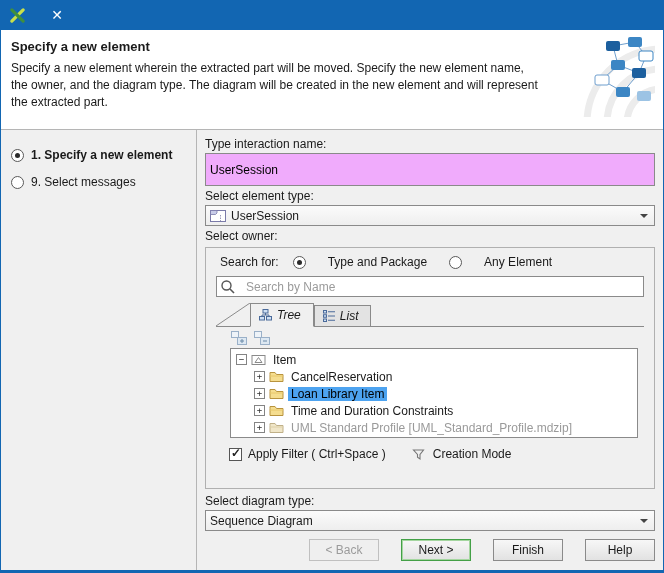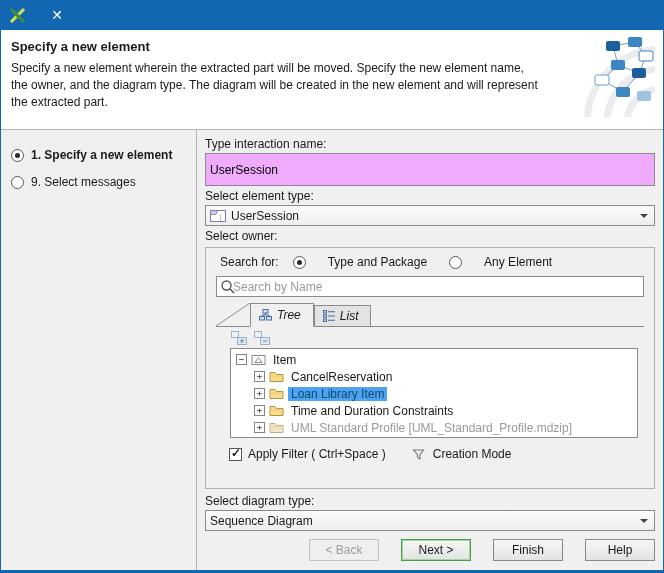--- a/index.html
+++ b/index.html
@@ -42,40 +42,40 @@
 
   
   .groupbox { border:1px solid #b0b0b0; margin-top:2px; padding:6px 10px 8px 10px; flex:1; min-height:0;
     display:flex; flex-direction:column; align-items:stretch; }
   .search-for { display:flex; align-items:flex-start; margin:1px 0 7px 4px; }
   .search-for .sf-label { margin-right:14px; }
   .opt { display:flex; align-items:center; gap:22px; margin-right:22px; cursor:default; }
 
   .search-wrap { position:relative; margin-bottom:5px; }
   .search-wrap .mag { position:absolute; left:4px; top:3px; }
-  .search-input { width:100%; height:21px; border:1px solid #8a8a8a; background:#fff; padding:0 4px 0 16px; font:inherit; }
+  .search-input { width:100%; height:21px; border:1px solid #8a8a8a; background:#fff; padding:0 4px 0 29px; font:inherit; }
   .search-input::placeholder { color:#9b9b9b; }
 
   .tabs { display:flex; align-items:flex-end; border-bottom:1px solid #8a8a8a; margin-bottom:2px; height:25px; }
   .tab-lead { width:34px; height:23px; flex:0 0 34px; }
   .tab { display:flex; align-items:center; gap:5px; padding:0 12px 0 8px; border:1px solid #8a8a8a; border-bottom:none;
     height:21px; background:#e3e3e3; cursor:default;font-style:italic; }
   .tab.active { height:24px; background:#f0f0f0; margin-bottom:-1px; border-bottom:1px solid #f0f0f0; }
 
   .tree-toolbar { display:flex; gap:5px; margin:1px 0 1px 14px; height:17px; }
   .tbtn { width:18px; height:16px; display:flex; align-items:center; justify-content:center; }
 
   .tree { border:1px solid #8a8a8a; background:#fff; height:90px; margin:0 6px 0 14px; padding-top:2px; overflow:hidden; }
   .trow { display:flex; align-items:center; height:17px; gap:4px; padding-left:5px; cursor:default; }
   .trow.child { padding-left:23px; }
   .expander { width:11px; height:11px; flex:0 0 11px; border:1px solid #848484; background:#fff;
     font:9px/9px "DejaVu Sans Mono", monospace; text-align:center; color:#333; }
   .node-icon { display:flex; flex:0 0 auto; }
   .tlabel { padding:0 3px; white-space:nowrap; }
-  .trow.selected .tlabel { background:#4da3f0; color:#0c4a6e; }
+  .trow.selected .tlabel { background:#4da3f0; color:#000000; }
   .trow.muted .tlabel { color:#9a9a9a; }
 
   .filter-row { display:flex; align-items:center; margin:9px 0 0 13px; }
   .checkbox { width:13px; height:13px; border:1px solid #555; background:#fff; position:relative; flex:0 0 13px; }
   .checkbox .checkmark { position:absolute; left:1px; top:-3px; font-size:12px; font-weight:bold; color:#222; }
   .filter-label { margin-left:6px; }
   .creation-toggle { display:flex; align-items:center; gap:8px; margin-left:26px; cursor:default; }
 
   .diagram-label { margin:5px 0 2px 0; }
 

